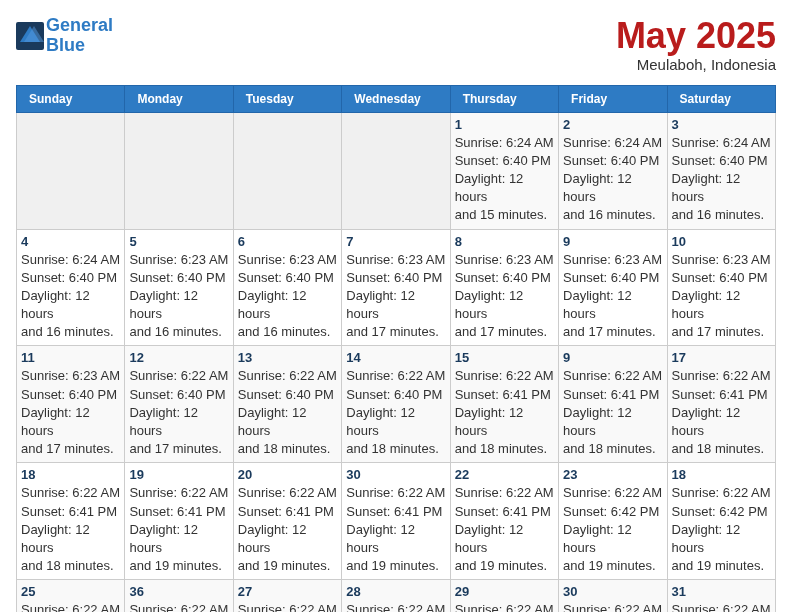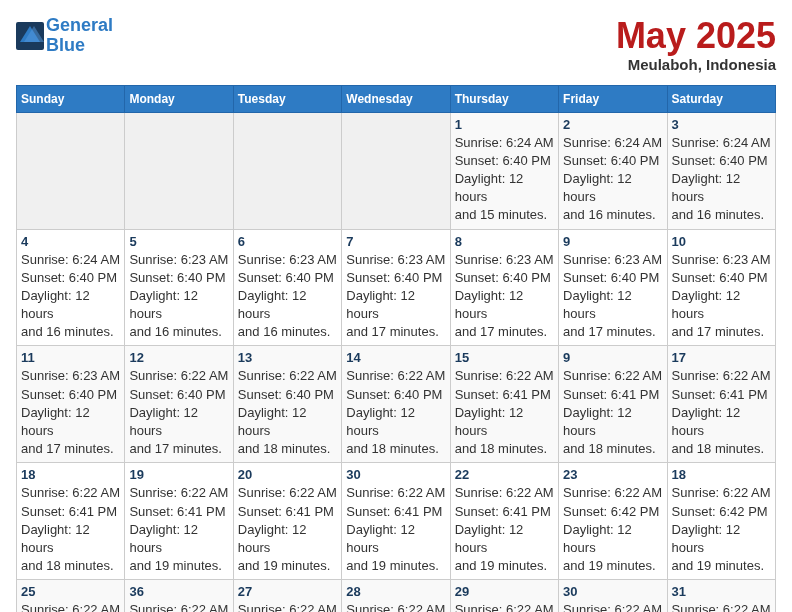--- a/index.html
+++ b/index.html
@@ -40,33 +40,32 @@
     }
     .month-title {
       font-size: 36px;
       font-weight: bold;
       color: #b91c1c;
       line-height: 1.1;
     }
     .subtitle {
       font-size: 15px;
       color: #333;
-      font-weight: bold;
     }
     table {
       width: 100%;
       border-collapse: collapse;
       table-layout: fixed;
     }
     thead tr th {
       background-color: #2e7bc4;
       color: #fff;
       font-size: 12px;
       font-weight: bold;
-      padding: 6px 4px;
+      padding: 6px 12px;
       text-align: left;
       border: 1px solid #2266aa;
     }
     tbody tr td {
       vertical-align: top;
       border: 1px solid #ccc;
       padding: 4px 4px 4px 4px;
       font-size: 10px;
       color: #333;
       height: 82px;

